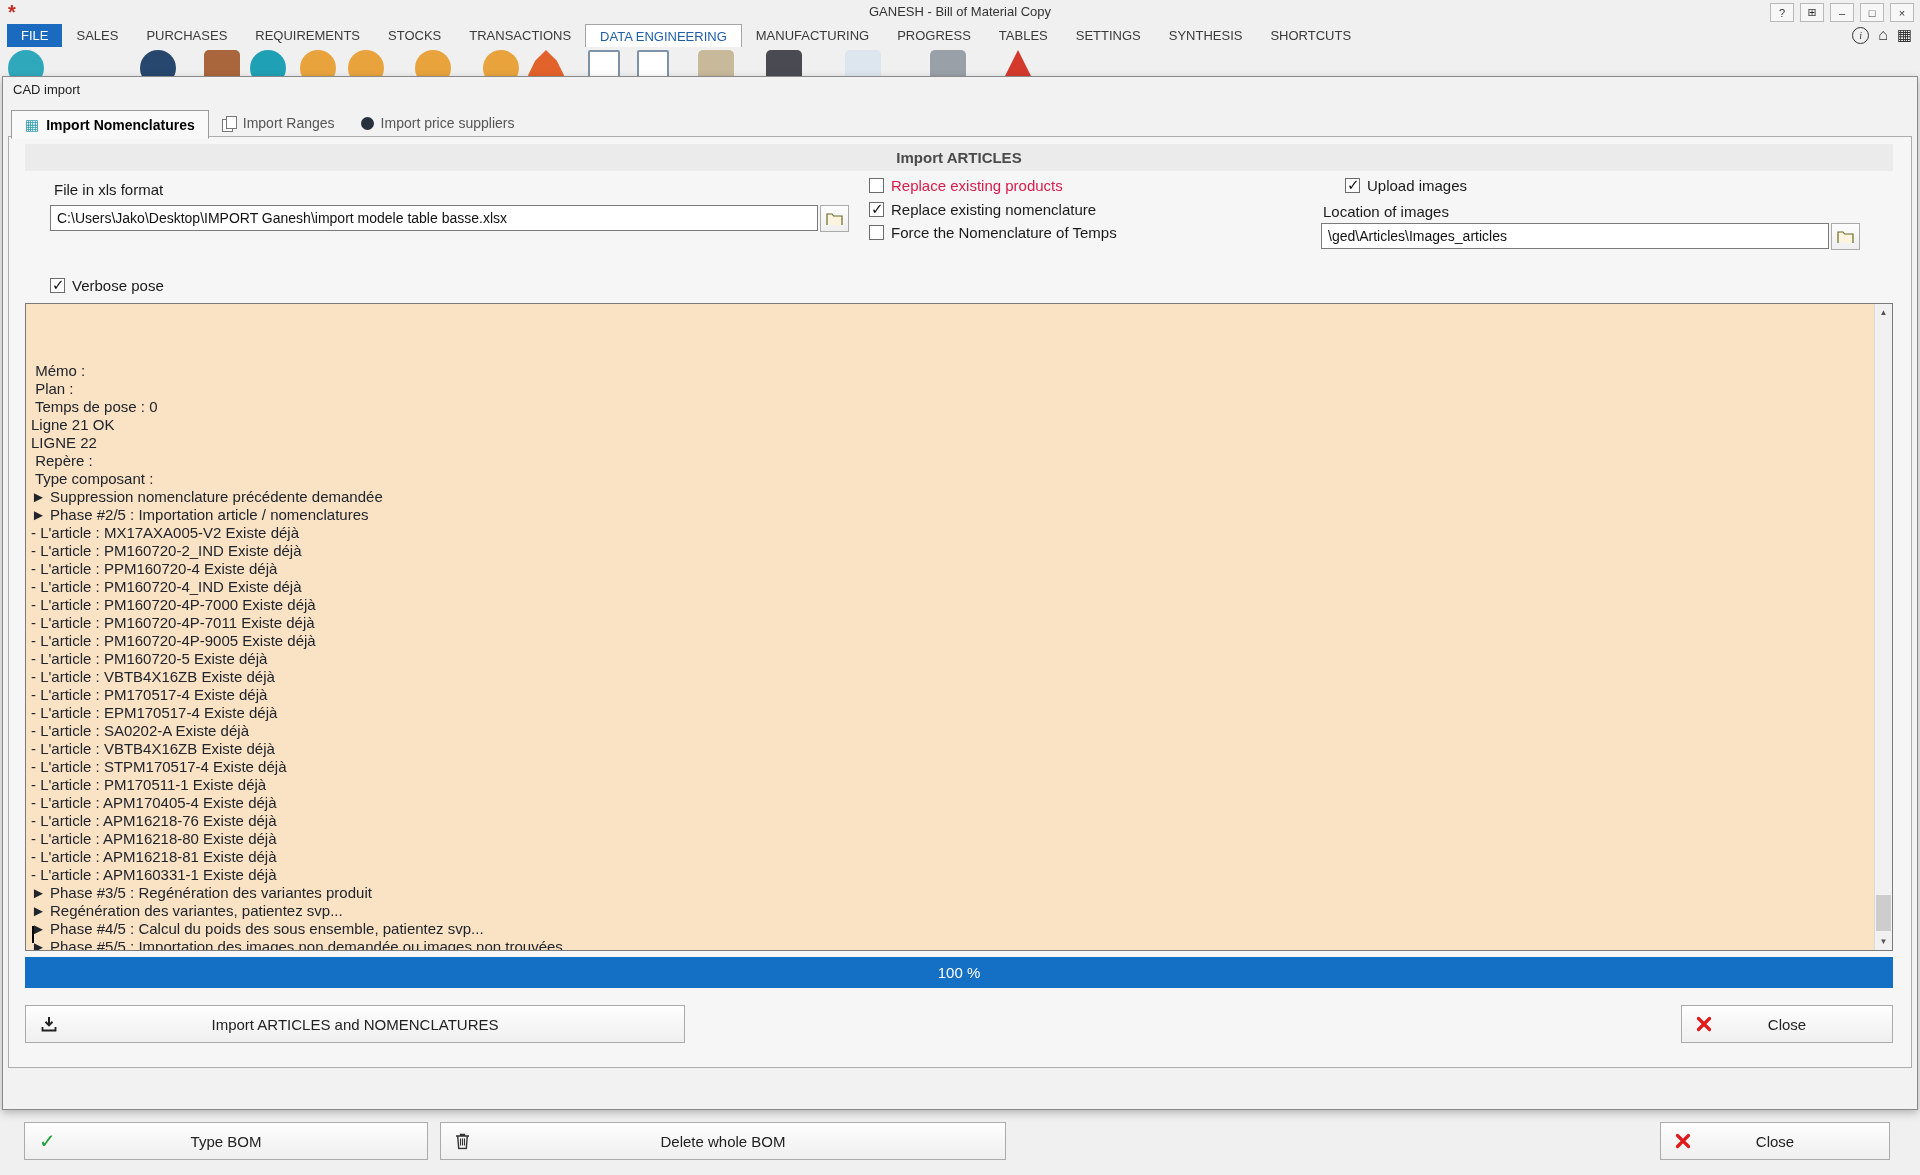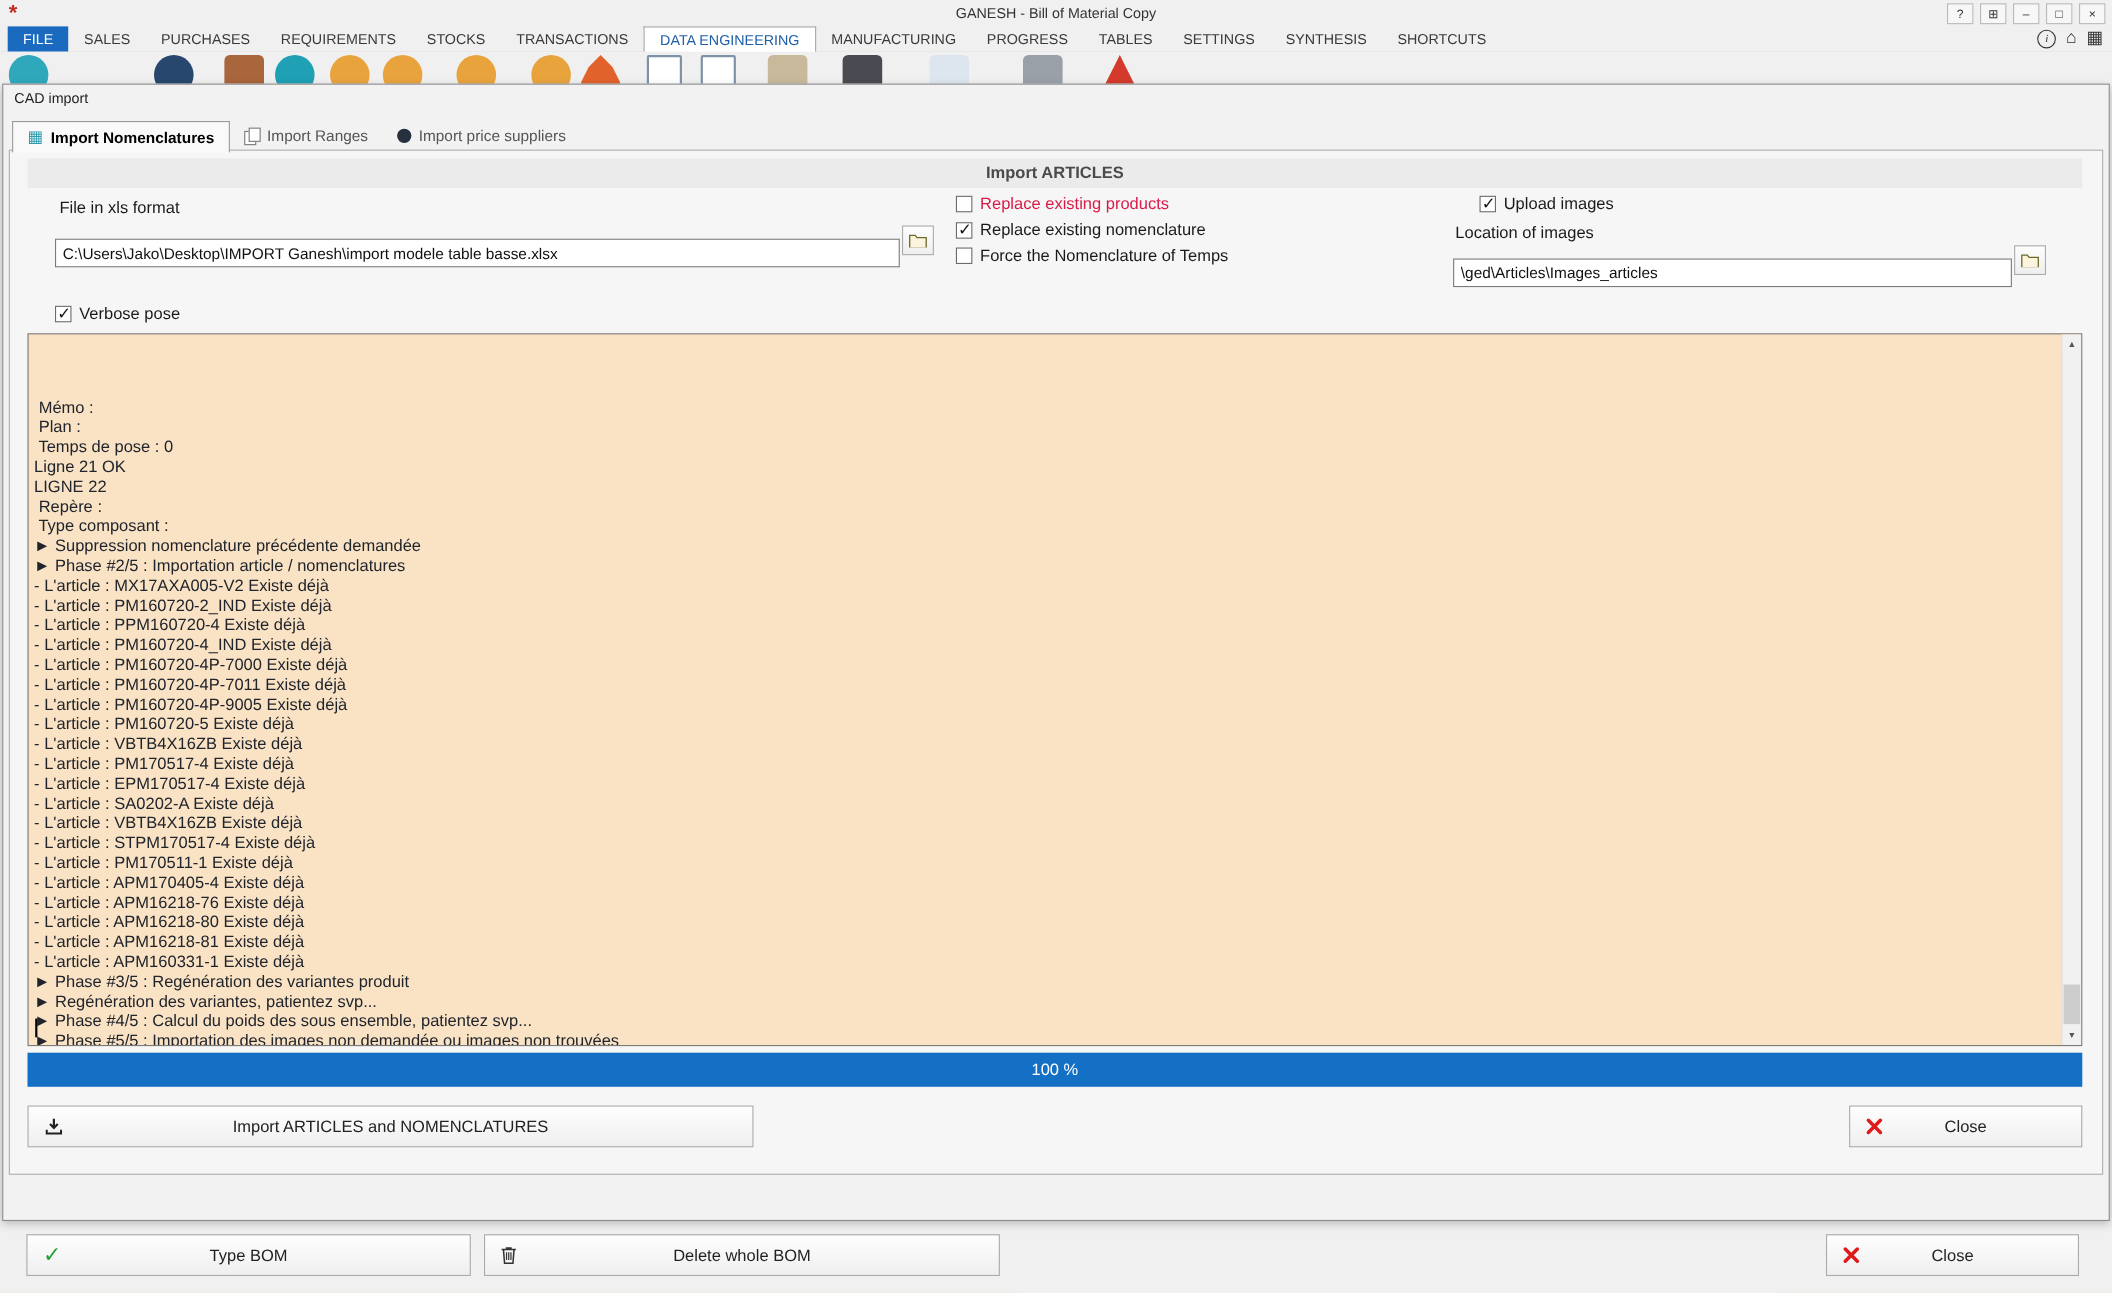--- a/index.html
+++ b/index.html
@@ -52,21 +52,21 @@
 
   .panel{position:absolute;left:5px;right:5px;top:59px;height:930px;border:1px solid #ADADAD;background:#F6F6F6;}
   .section-band{position:absolute;left:22px;width:1868px;top:67px;height:27px;background:#EBEBEB;
     display:flex;align-items:center;justify-content:center;font-size:15px;font-weight:bold;color:#4A4A4A;}
 
   .form-label{position:absolute;font-size:15px;color:#1a1a1a;}
   .lbl-file{left:51px;top:104px;}
   .lbl-images{left:1320px;top:126px;}
 
   .text-input{position:absolute;height:26px;border:1px solid #7A7A7A;background:#fff;
-    font-size:14px;color:#111;padding:10px 6px;box-sizing:border-box;font-family:inherit;margin-top:12px;}
+    font-size:14px;color:#111;padding:10px 6px;box-sizing:border-box;font-family:inherit;}
   .file-input{left:47px;top:128px;width:768px;}
   .images-input{left:1318px;top:146px;width:508px;}
 
   .browse-btn{position:absolute;width:29px;height:27px;border:1px solid #ABABAB;
     background:linear-gradient(#FDFDFD,#EFEFEF);display:flex;align-items:center;justify-content:center;padding:0;}
   .browse-file{left:817px;top:128px;}
   .browse-images{left:1828px;top:146px;}
 
   
   .cb{position:absolute;display:flex;align-items:center;gap:7px;font-size:15px;color:#1a1a1a;}
@@ -99,21 +99,21 @@
     color:#fff;font-size:15px;}
 
   
   .btn{position:absolute;display:flex;align-items:center;justify-content:center;
     background:linear-gradient(#FEFEFE,#EFEFEF);border:1px solid #ABABAB;font-size:15px;color:#222;
     font-family:inherit;padding:0;}
   .btn .btn-icon{position:absolute;left:14px;top:50%;transform:translateY(-50%);display:flex;align-items:center;}
   .btn-import{left:22px;top:928px;width:660px;height:38px;}
   .btn-close-dialog{left:1678px;top:928px;width:212px;height:38px;}
   .btn-copy{left:24px;top:1122px;width:404px;height:38px;}
-  .btn-delete{left:440px;top:1122px;width:469px;height:38px;}
+  .btn-delete{left:440px;top:1122px;width:566px;height:38px;}
   .btn-close-footer{left:1660px;top:1122px;width:230px;height:38px;}
   .check-icon{color:var(--check-green);font-size:20px;font-weight:bold;line-height:20px;}
   .x-icon path{stroke:var(--close-x-red);}
 </style>
 </head>
 <body>
 
 <div class="screen">
 
   <div class="titlebar">

